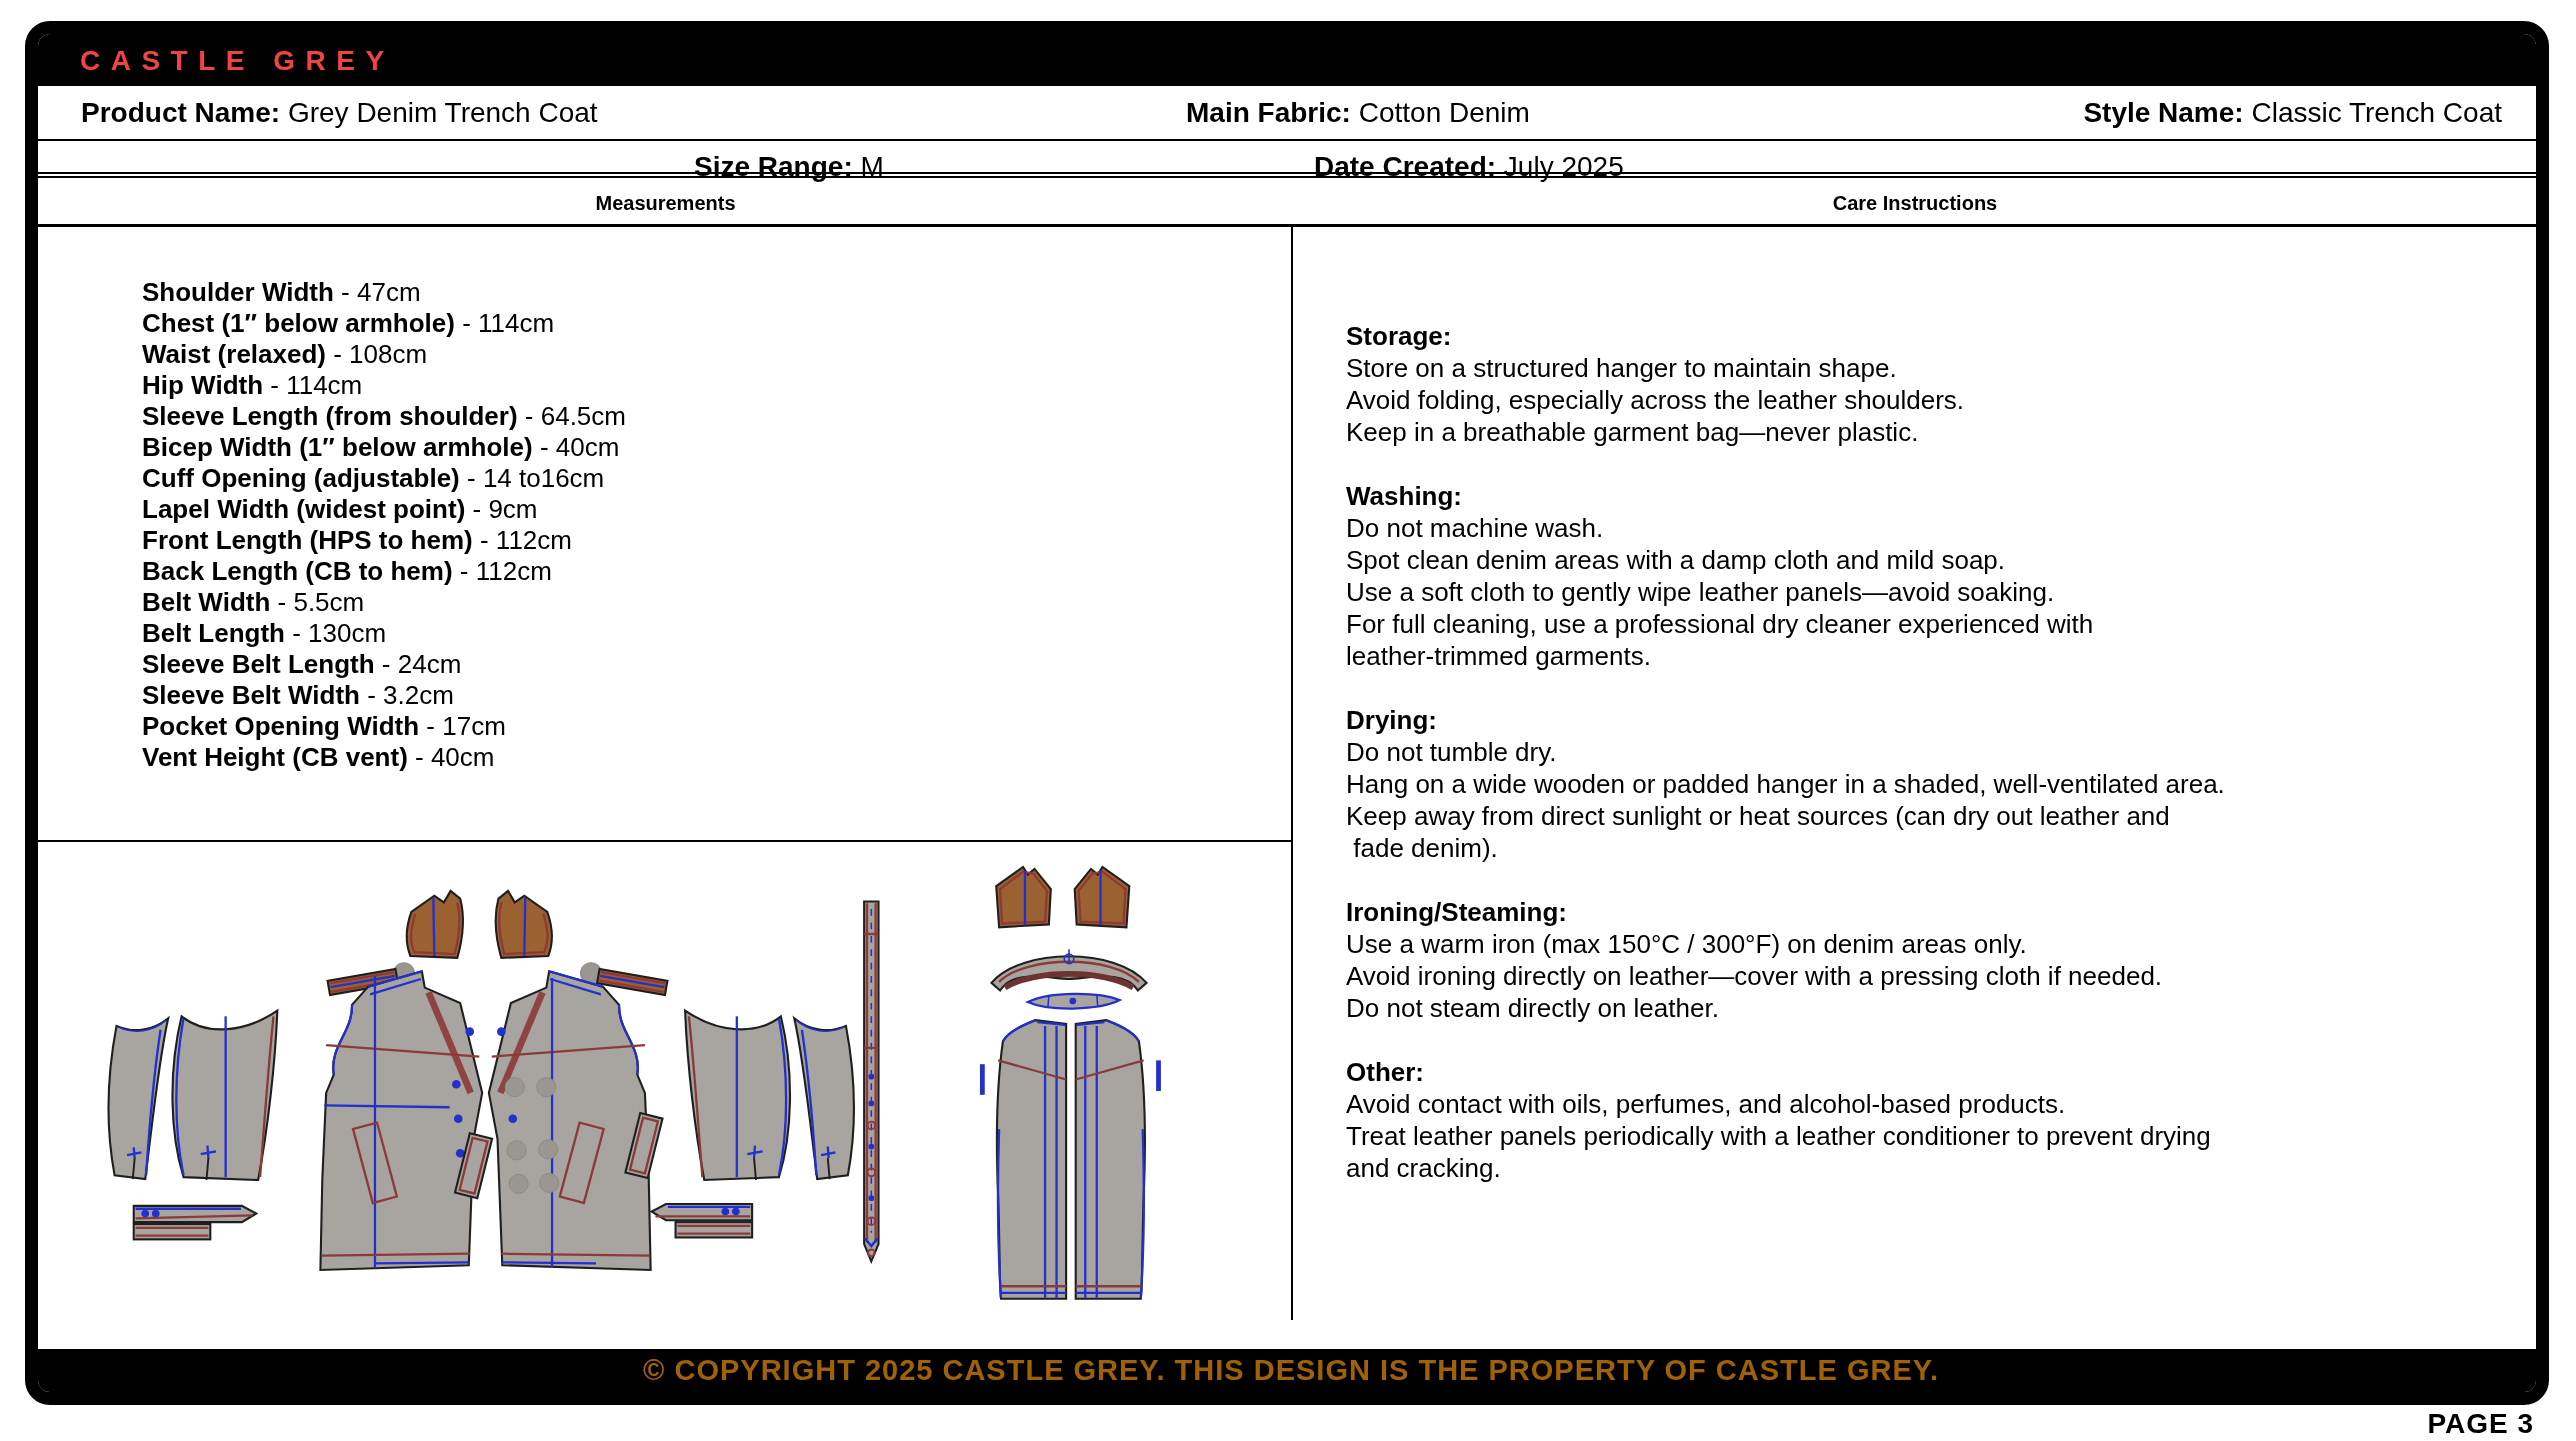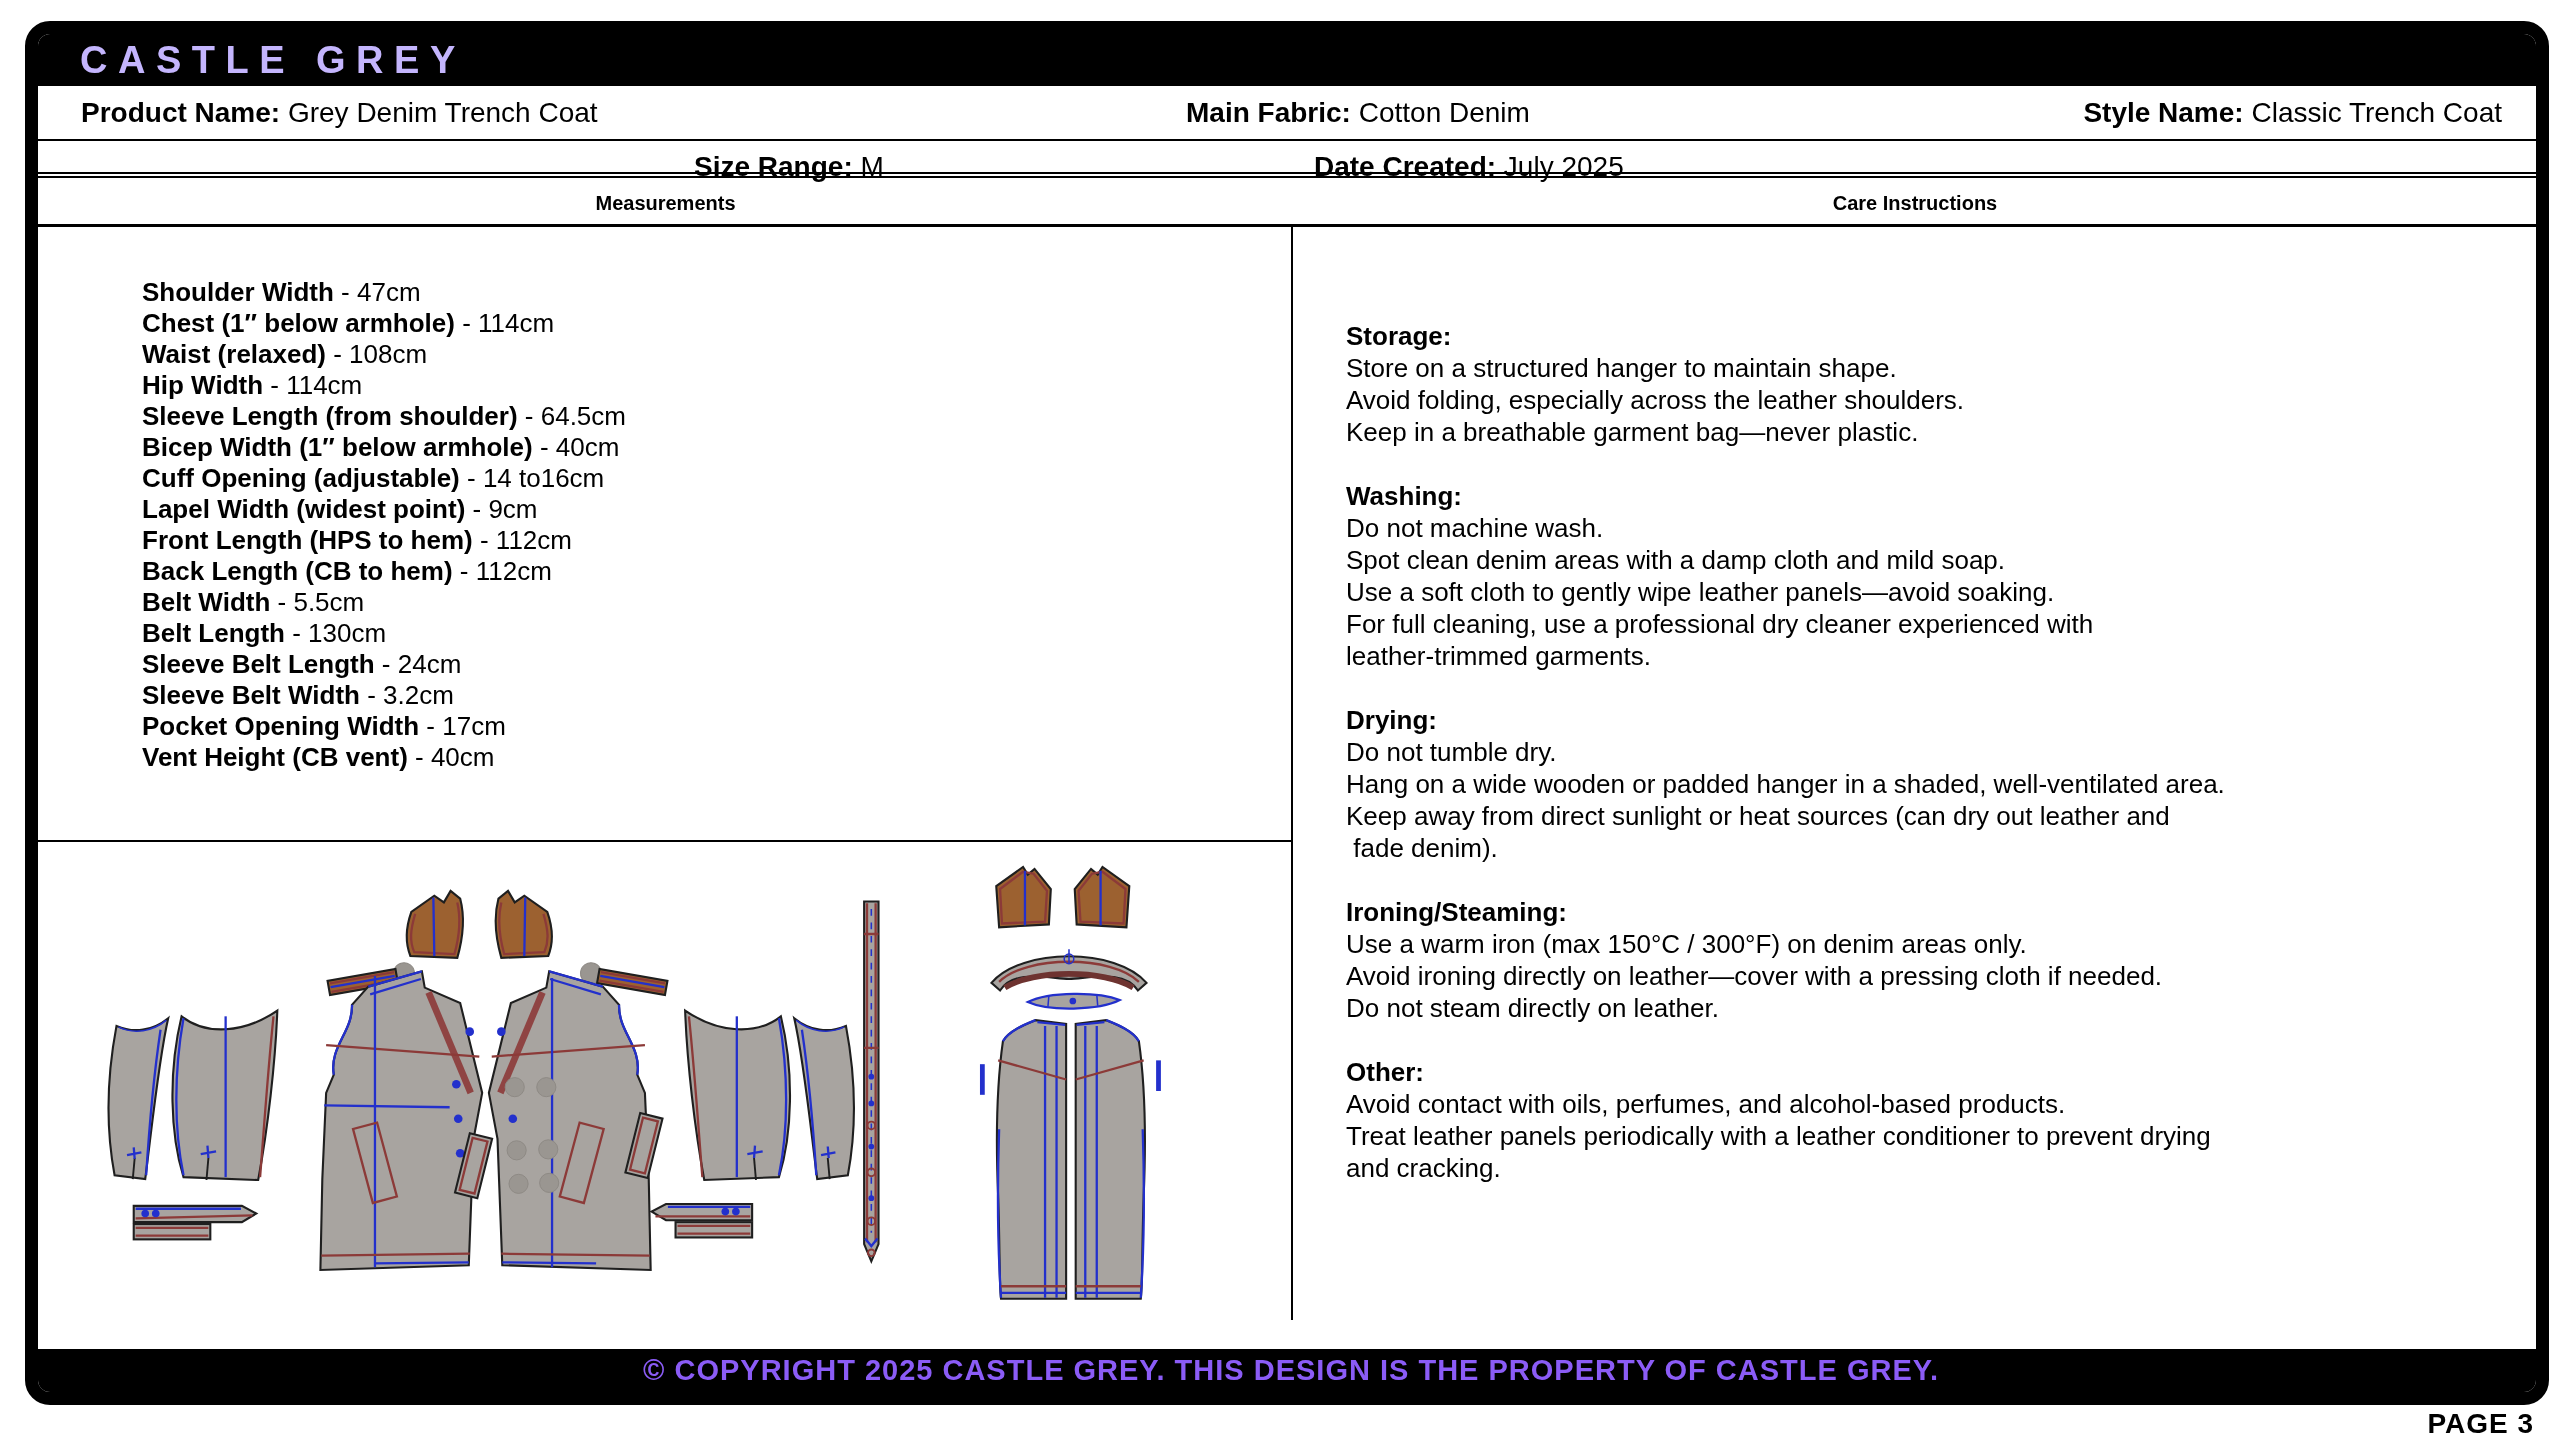--- a/index.html
+++ b/index.html
@@ -15,21 +15,21 @@
   }
   *{margin:0;padding:0;box-sizing:border-box;}
   html,body{width:2576px;height:1441px;background:var(--paper);
     font-family:"Liberation Sans","DejaVu Sans",sans-serif;color:var(--ink);}
   .page{position:relative;width:2576px;height:1441px;background:var(--paper);overflow:hidden;}
 
   .sheet{position:absolute;left:25px;top:21px;width:2524px;height:1384px;
     background:var(--paper);border:13.4px solid var(--ink);border-radius:25px;overflow:hidden;}
 
   .banner{height:52px;background:var(--ink);display:flex;align-items:center;}
-  .banner .brand{color:#c4b5fd;font-size:38px;font-weight:800;letter-spacing:10.5px;padding-left:42px;padding-top:1.9px;}
+  .banner .brand{color:#ef4444;font-size:28px;font-weight:800;letter-spacing:10.5px;padding-left:42px;padding-top:1.9px;}
 
   .row1{position:relative;height:55px;border-bottom:2.9px solid var(--ink);font-size:28px;line-height:54px;}
   .row2{position:relative;height:37px;border-bottom:6.7px double var(--ink);font-size:28px;line-height:52px;}
   .row3{position:relative;height:49px;border-bottom:3.8px solid var(--ink);font-size:20px;line-height:50px;}
   .cell{position:absolute;white-space:nowrap;}
   .lbl{font-weight:700;}
   .cell-product{left:43px;}
   .cell-fabric{left:1148px;}
   .cell-style{right:34px;}
   .cell-size{left:656px;}
@@ -48,21 +48,21 @@
   .diagram-block svg{display:block;}
 
   .right-col{position:absolute;left:1257px;top:0;width:1240px;height:1093px;
     padding:93px 29px 0 51px;font-size:26px;line-height:32px;}
   .care-section{margin-bottom:32px;}
   .care-heading{font-weight:700;}
   .care-line{white-space:pre-wrap;}
 
   .footer{position:absolute;left:0;right:0;bottom:0;height:43px;background:var(--ink);
     display:flex;align-items:center;justify-content:center;}
-  .footer .copy{color:#8b5cf6;font-size:29px;font-weight:700;letter-spacing:1px;margin-left:8px;}
+  .footer .copy{color:#a16207;font-size:29px;font-weight:700;letter-spacing:1px;margin-left:8px;}
 
   .page-num{position:absolute;top:1408px;right:42px;font-size:28px;font-weight:800;letter-spacing:1px;}
 
   
   .p-grey{fill:var(--denim);stroke:var(--line);stroke-width:2.2px;}
   .p-brown{fill:var(--leather);stroke:var(--line);stroke-width:2.2px;}
   .ln-b{fill:none;stroke:var(--seam-blue);stroke-width:2.4px;}
   .ln-bt{fill:none;stroke:var(--seam-blue);stroke-width:1.6px;}
   .ln-m{fill:none;stroke:var(--stitch-maroon);stroke-width:2.4px;}
   .ln-k{fill:none;stroke:var(--line);stroke-width:2px;}

